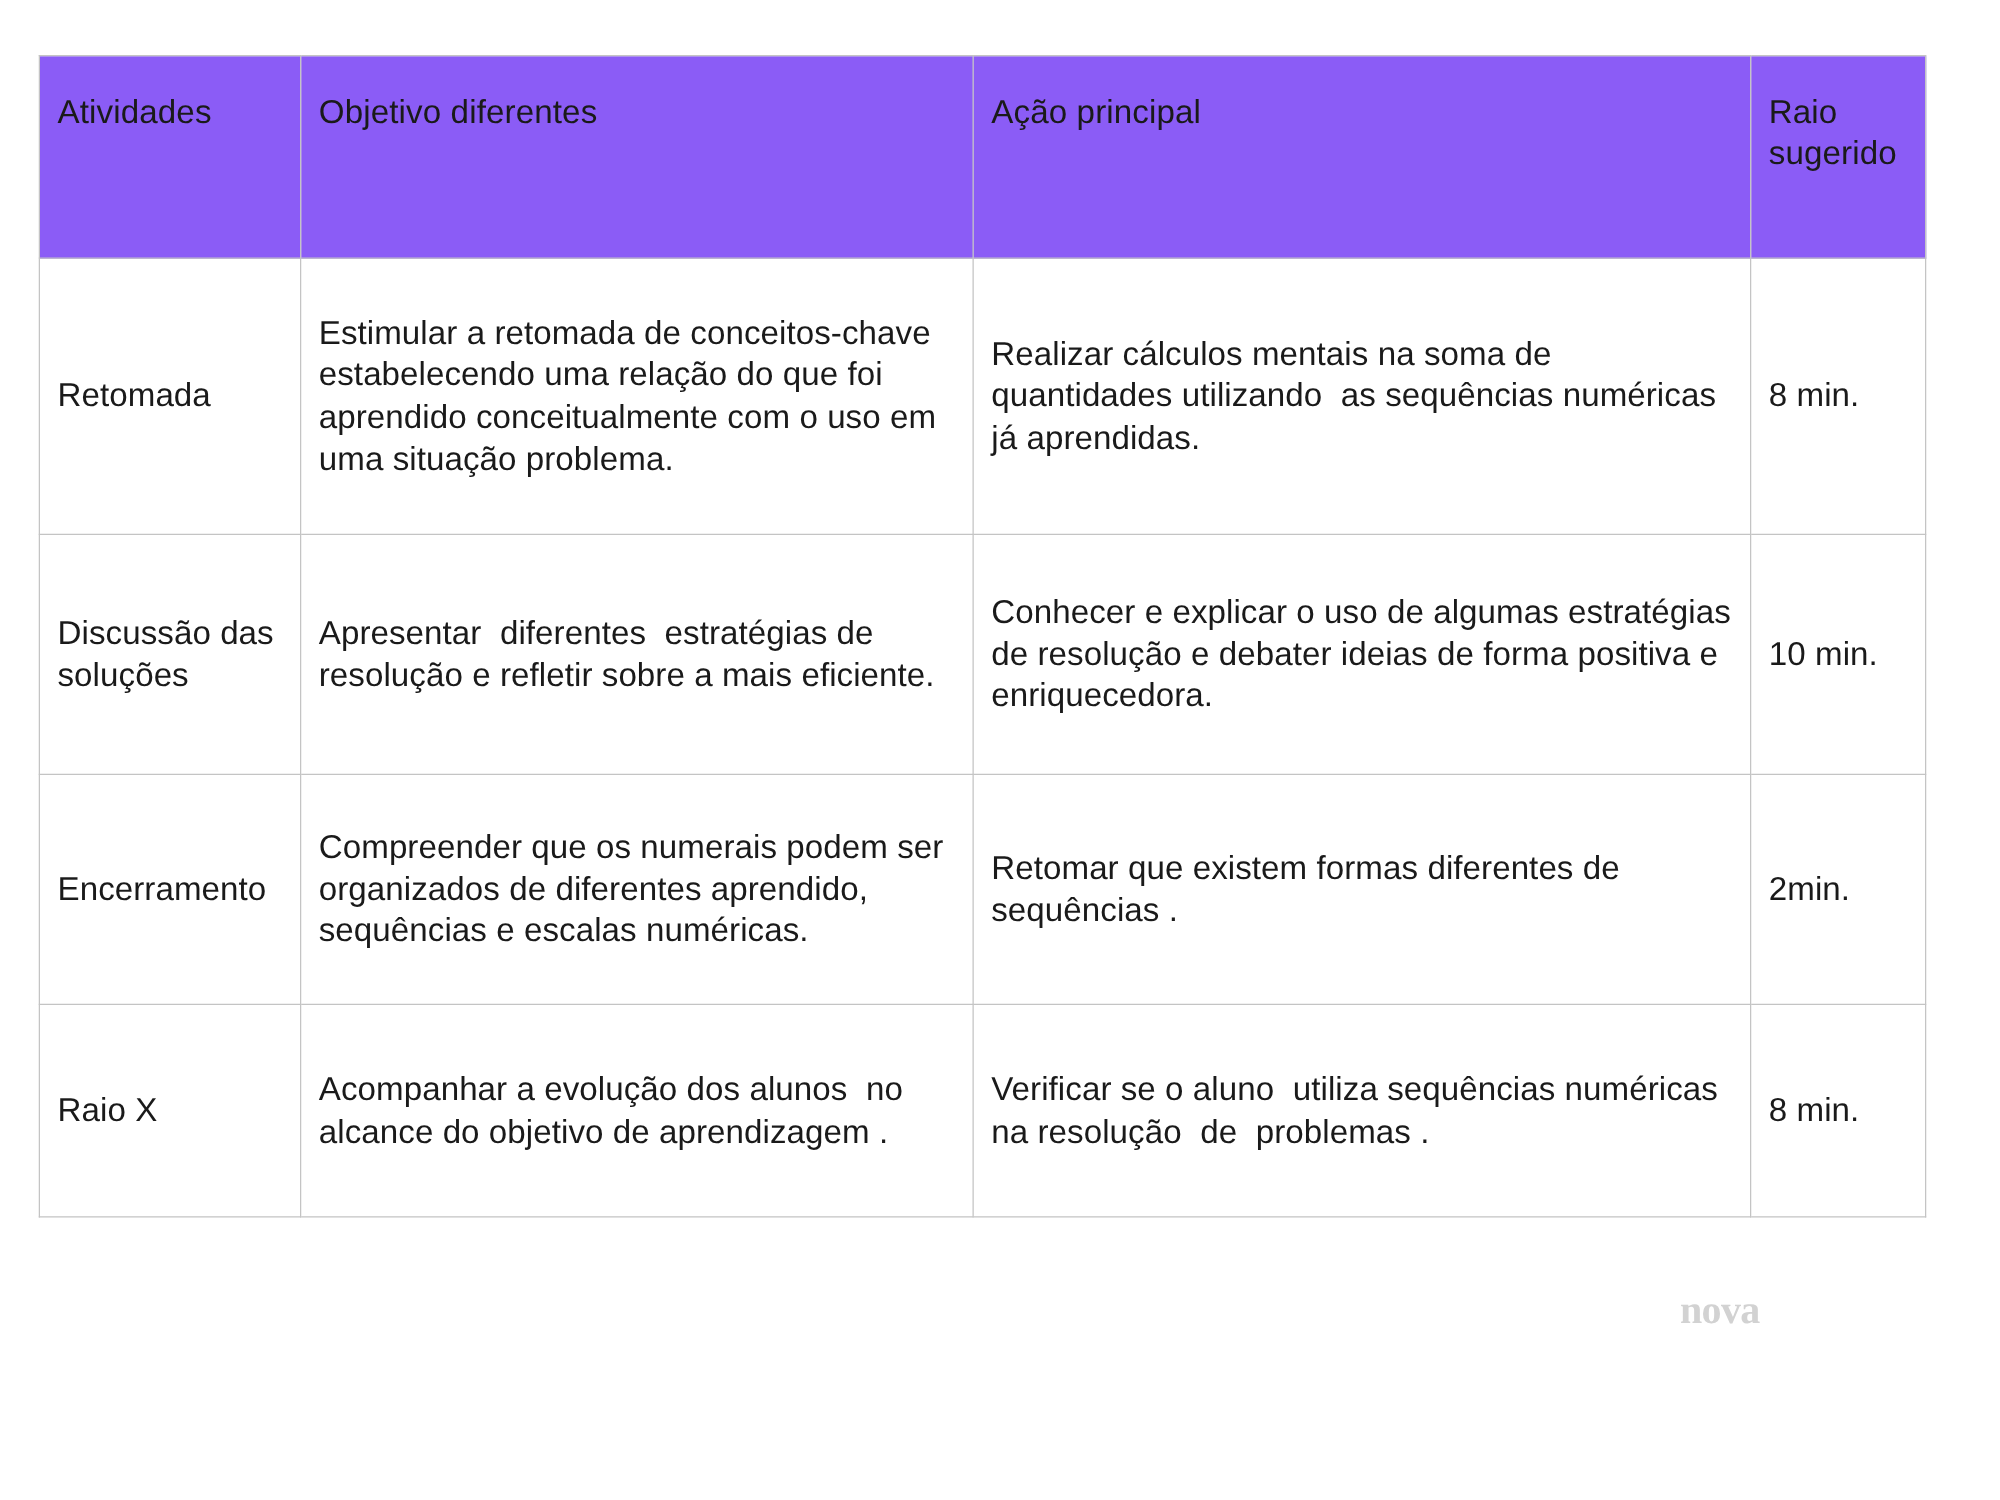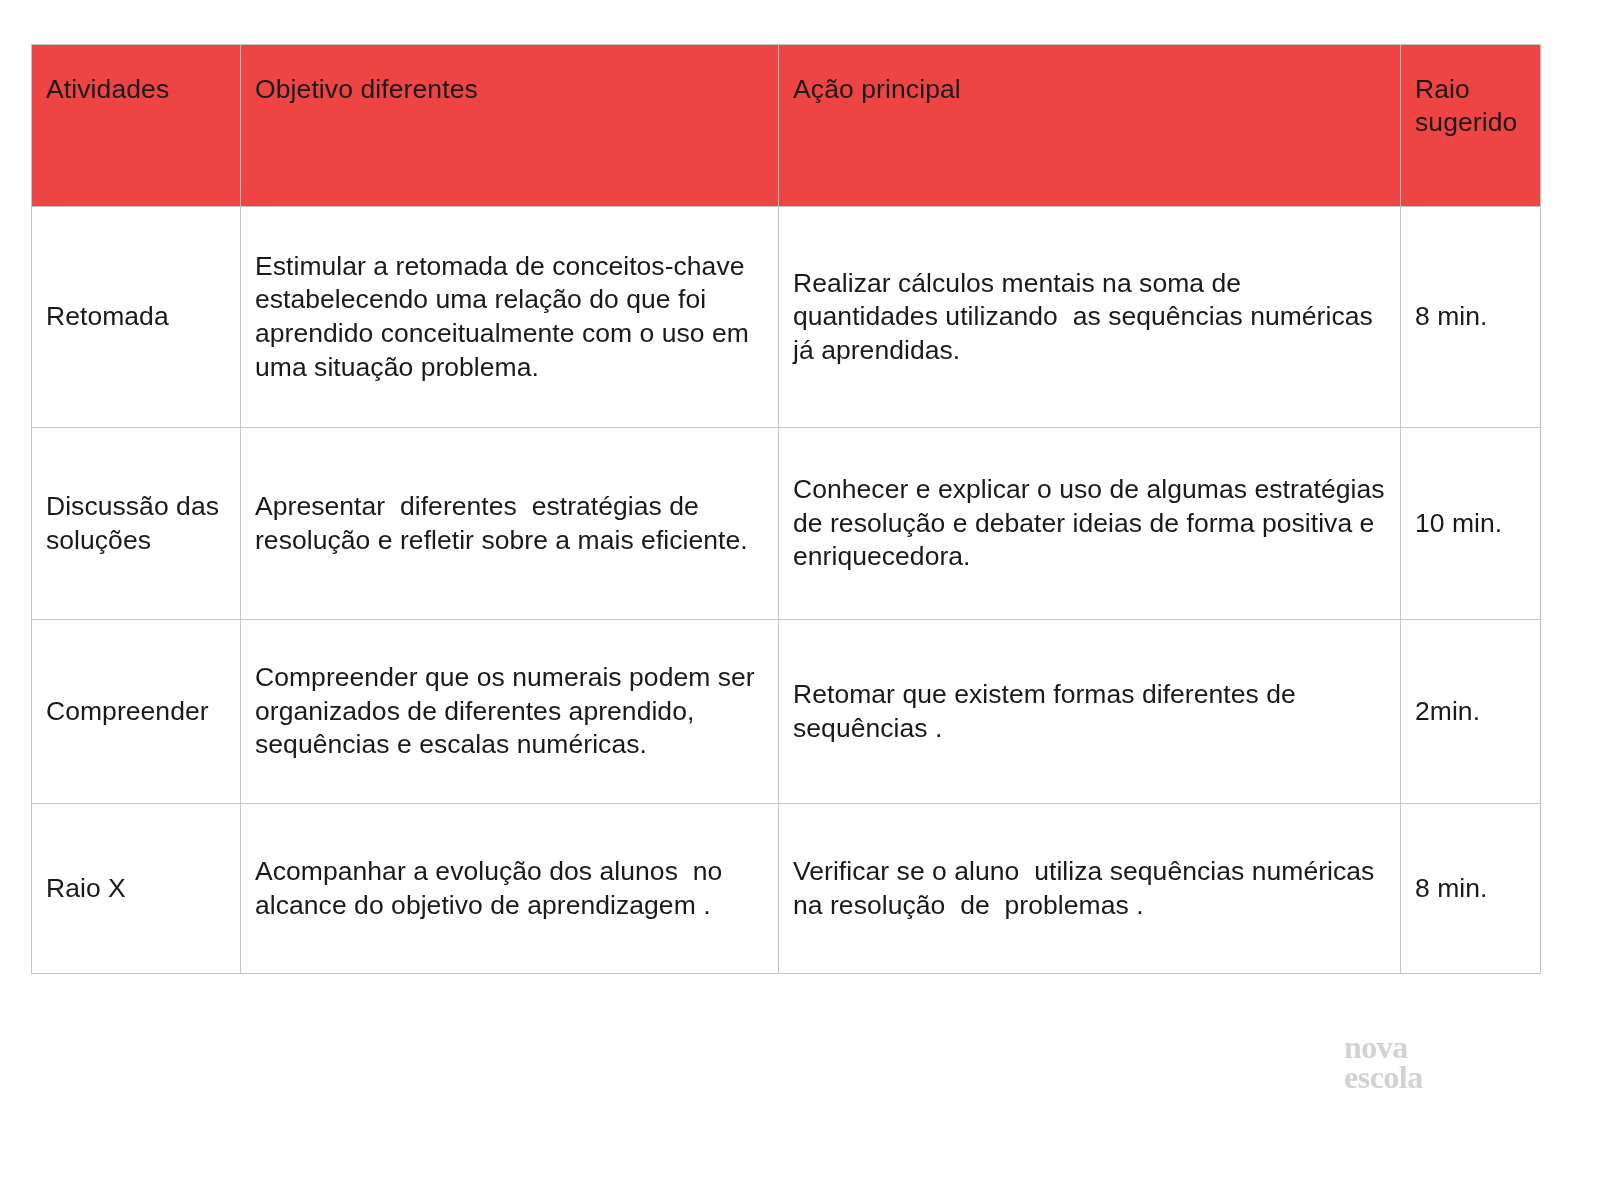--- a/index.html
+++ b/index.html
@@ -45,21 +45,21 @@
     border: 1px solid #c4c4c4;
     vertical-align: middle;
     text-align: left;
     color: #1a1a1a;
     font-weight: 400;
     white-space: pre-wrap;
   }
 
   
   table.plan thead th {
-    background: #ef4444;
+    background: #8b5cf6;
     height: 133px;
     vertical-align: top;
     padding: 28px 14px 0 14px;
     font-size: 26.5px;
     line-height: 1.24;
     letter-spacing: 0.1px;
   }
 
   
   table.plan tbody td {
@@ -129,35 +129,34 @@
 
 
         <tr class="r-discussao">
           <td class="cell-atividade">Discussão das soluções</td>
           <td class="cell-objetivo">Apresentar  diferentes  estratégias de resolução e refletir sobre a mais eficiente.</td>
           <td class="cell-acao">Conhecer e explicar o uso de algumas estratégias de resolução e debater ideias de forma positiva e enriquecedora.</td>
           <td class="cell-tempo">10 min.</td>
         </tr>
 
         <tr class="r-encerramento">
-          <td class="cell-atividade">Compreender</td>
+          <td class="cell-atividade">Encerramento</td>
           <td class="cell-objetivo">Compreender que os numerais podem ser organizados de diferentes aprendido, sequências e escalas numéricas.</td>
           <td class="cell-acao">Retomar que existem formas diferentes de sequências .</td>
           <td class="cell-tempo">2min.</td>
         </tr>
 
         <tr class="r-raiox">
           <td class="cell-atividade">Raio X</td>
           <td class="cell-objetivo">Acompanhar a evolução dos alunos  no alcance do objetivo de aprendizagem .</td>
           <td class="cell-acao">Verificar se o aluno  utiliza sequências numéricas na resolução  de  problemas .</td>
           <td class="cell-tempo">8 min.</td>
         </tr>
 
       </tbody>
     </table>
   </div>
 
   <div class="logo">
     <span class="logo-line">nova</span>
-    <span class="logo-line">escola</span>
   </div>
 
 </div>
 
 </body></html>

